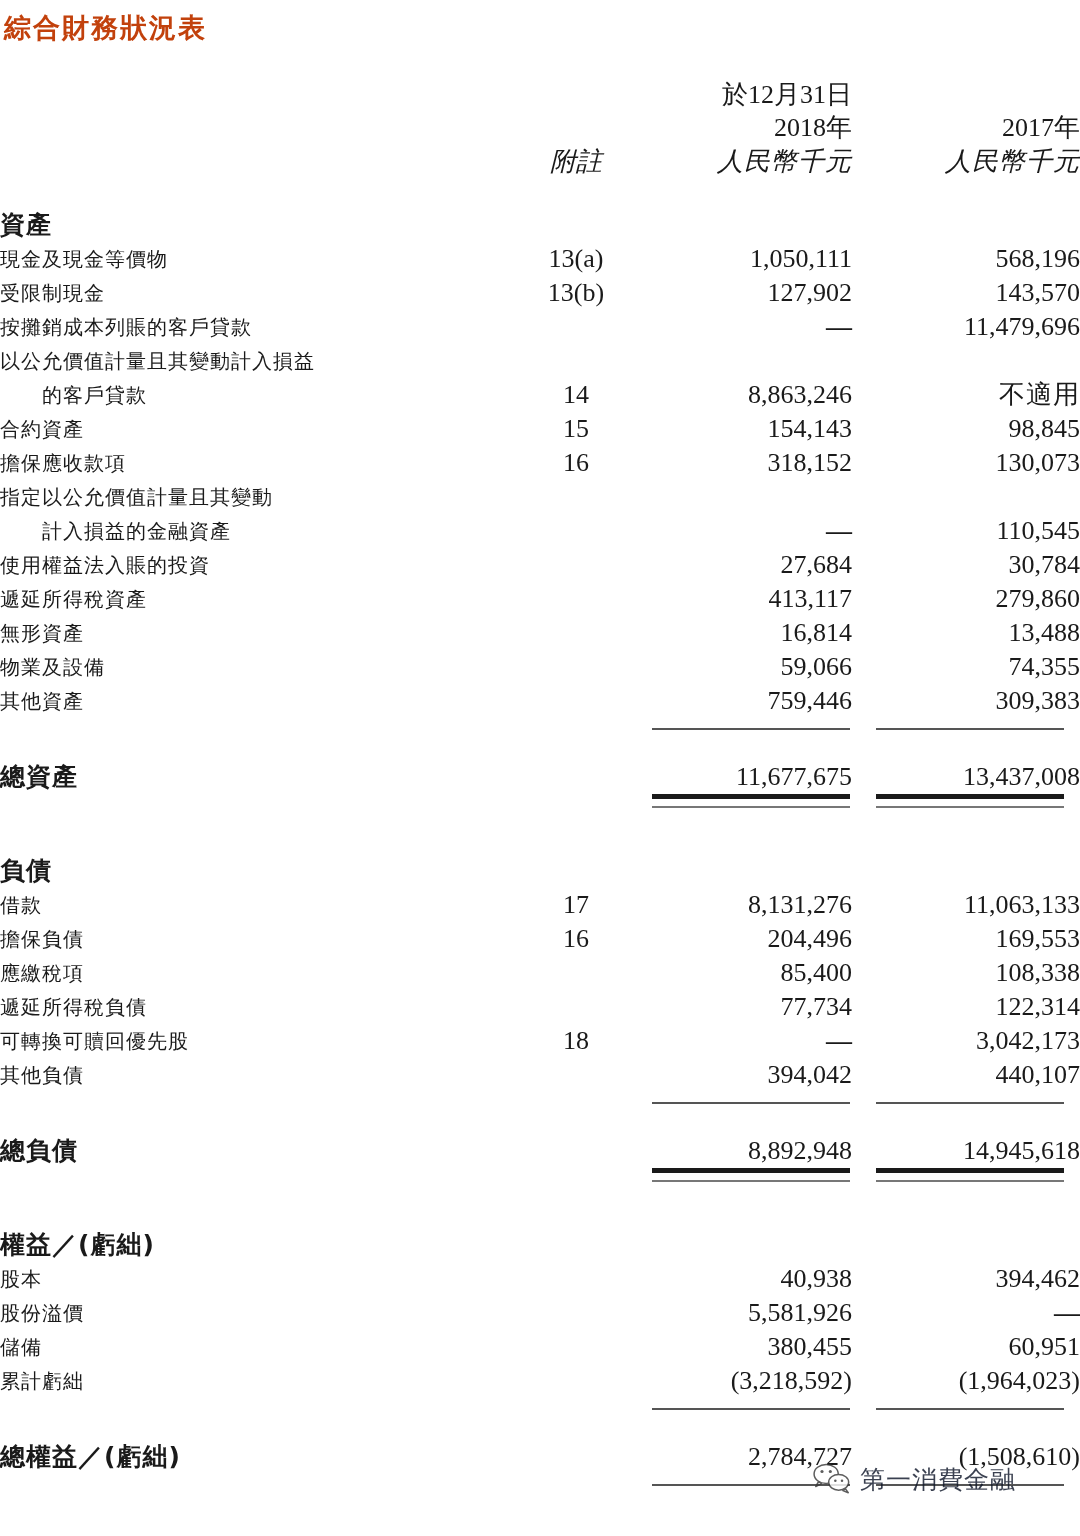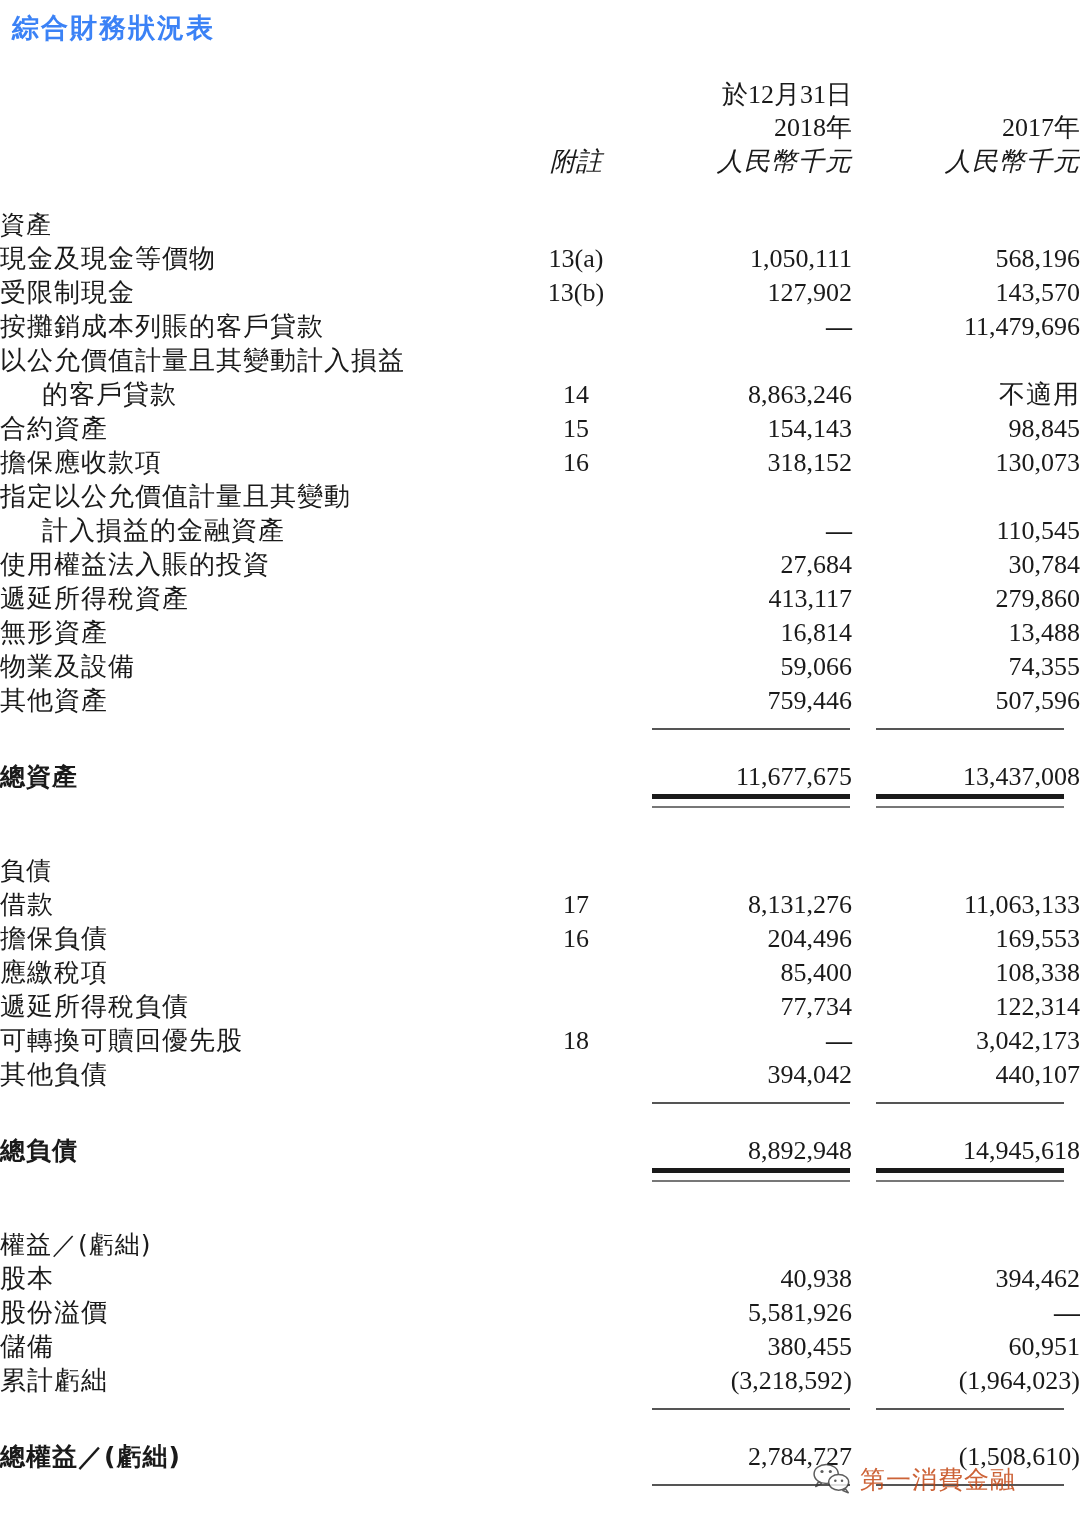--- a/index.html
+++ b/index.html
@@ -21,27 +21,27 @@
     position: relative;
     width: 1080px;
     height: 1536px;
     box-sizing: border-box;
     padding: 0;
   }
 
   
   .doc-title {
     position: absolute;
-    left: 12px;
+    left: 4px;
     top: 10px;
     font-family: "DejaVu Sans", "Liberation Sans", sans-serif;
     font-weight: 700;
     font-size: 27px;
     letter-spacing: 2px;
-    color: #3b82f6;
+    color: #c2410c;
     white-space: nowrap;
   }
 
   
   table.fin {
     position: absolute;
     left: 0px;
     top: 78px;
     width: 1080px;
     border-collapse: collapse;
@@ -116,26 +116,26 @@
   }
 
   
   tr.row { height: 34px; }
   tr.row td { line-height: 34px; height: 34px; }
 
   .label {
     text-align: left;
     padding-left: 20px;
     white-space: nowrap;
-    font-size: 26px;
+    font-size: 20px;
     letter-spacing: 1px;
   }
   .label.indent { padding-left: 42px; }
   .label.section {
-    font-weight: 400;
+    font-weight: 700;
     font-family: "DejaVu Sans", "Liberation Sans", sans-serif;
     font-size: 25px;
     letter-spacing: 1px;
   }
   .label.total {
     font-weight: 700;
     font-family: "DejaVu Sans", "Liberation Sans", sans-serif;
     font-size: 25px;
     letter-spacing: 1px;
   }
@@ -212,21 +212,21 @@
     pointer-events: none;
   }
   .watermark .wm-icon {
     width: 40px;
     height: 34px;
     flex: 0 0 auto;
   }
   .watermark .wm-text {
     font-family: "DejaVu Sans", "Liberation Sans", sans-serif;
     font-size: 25px;
-    color: #c2410c;
+    color: #0f172a;
     letter-spacing: 1px;
     white-space: nowrap;
   }
 </style>
 </head>
 <body>
 
 <div class="page">
 
   <div class="doc-title">綜合財務狀況表</div>
@@ -364,21 +364,21 @@
         <td class="note"></td>
         <td class="v1">59,066</td>
         <td></td>
         <td class="v2">74,355</td>
       </tr>
       <tr class="row">
         <td class="label">其他資產</td>
         <td class="note"></td>
         <td class="v1">759,446</td>
         <td></td>
-        <td class="v2">507,596</td>
+        <td class="v2">309,383</td>
       </tr>
 
       <tr class="rule-single">
         <td></td>
         <td></td>
         <td class="r1">
             <i></i>
           </td>
         <td></td>
         <td class="r2">

